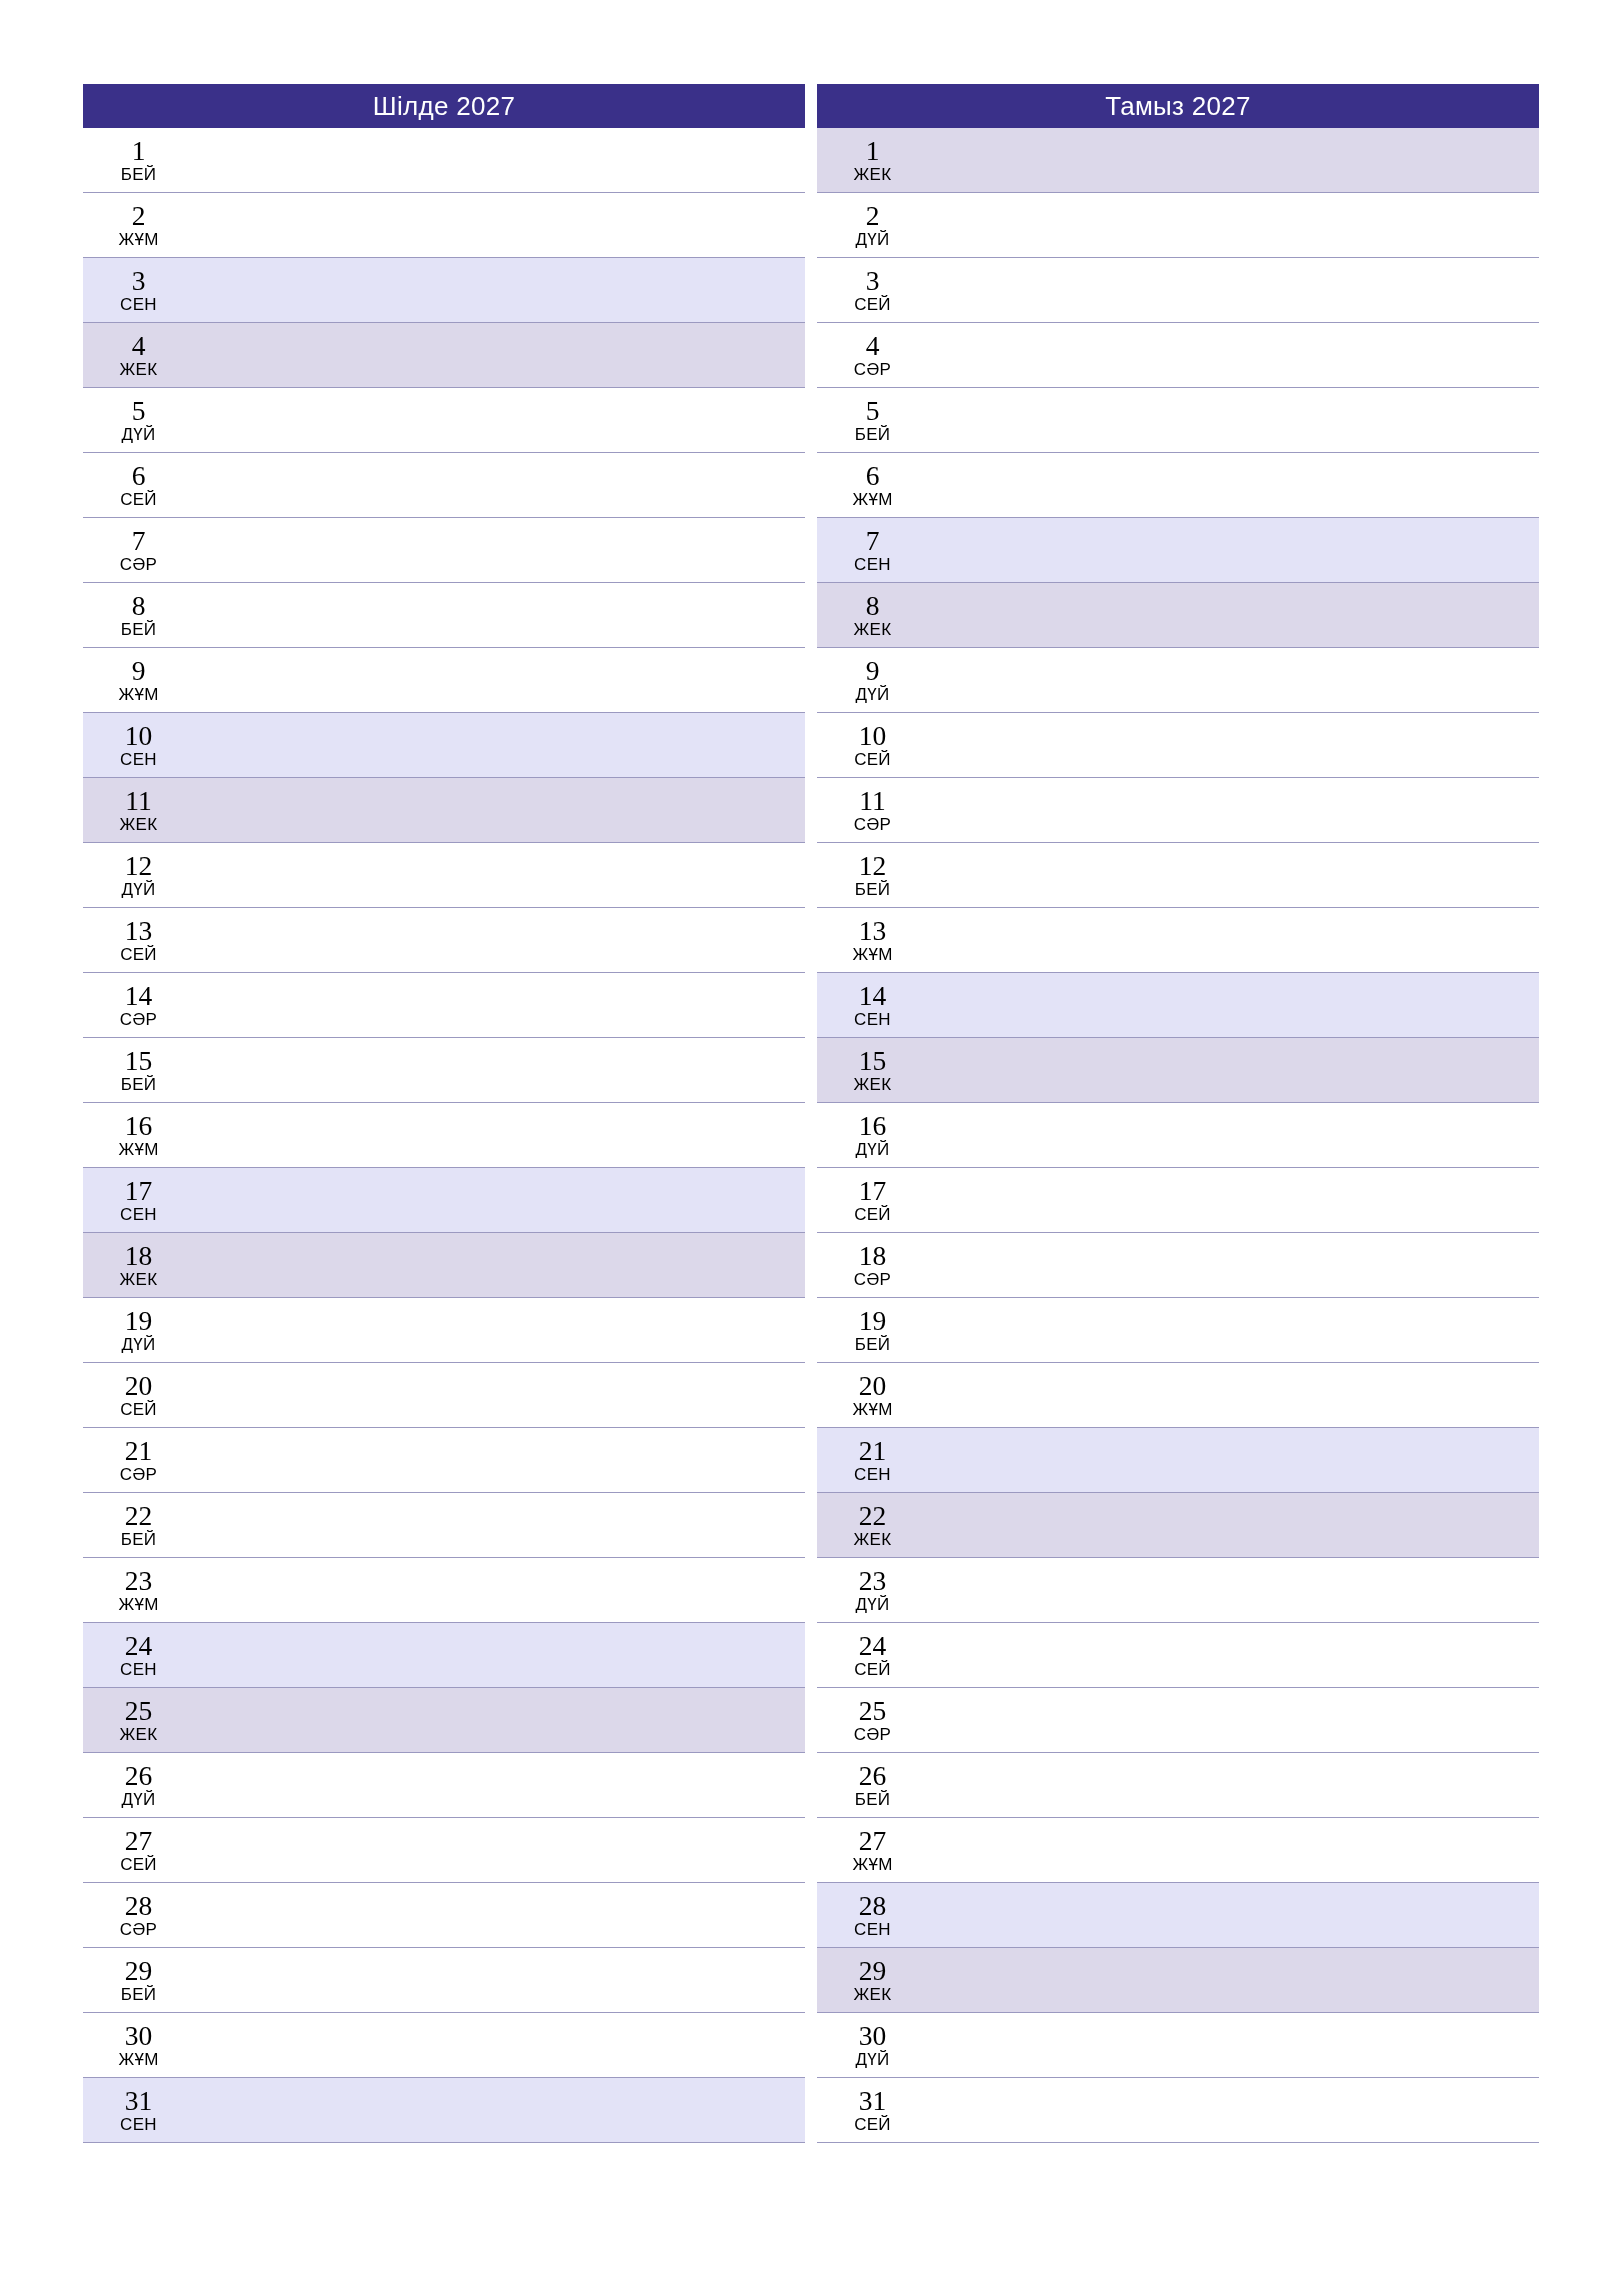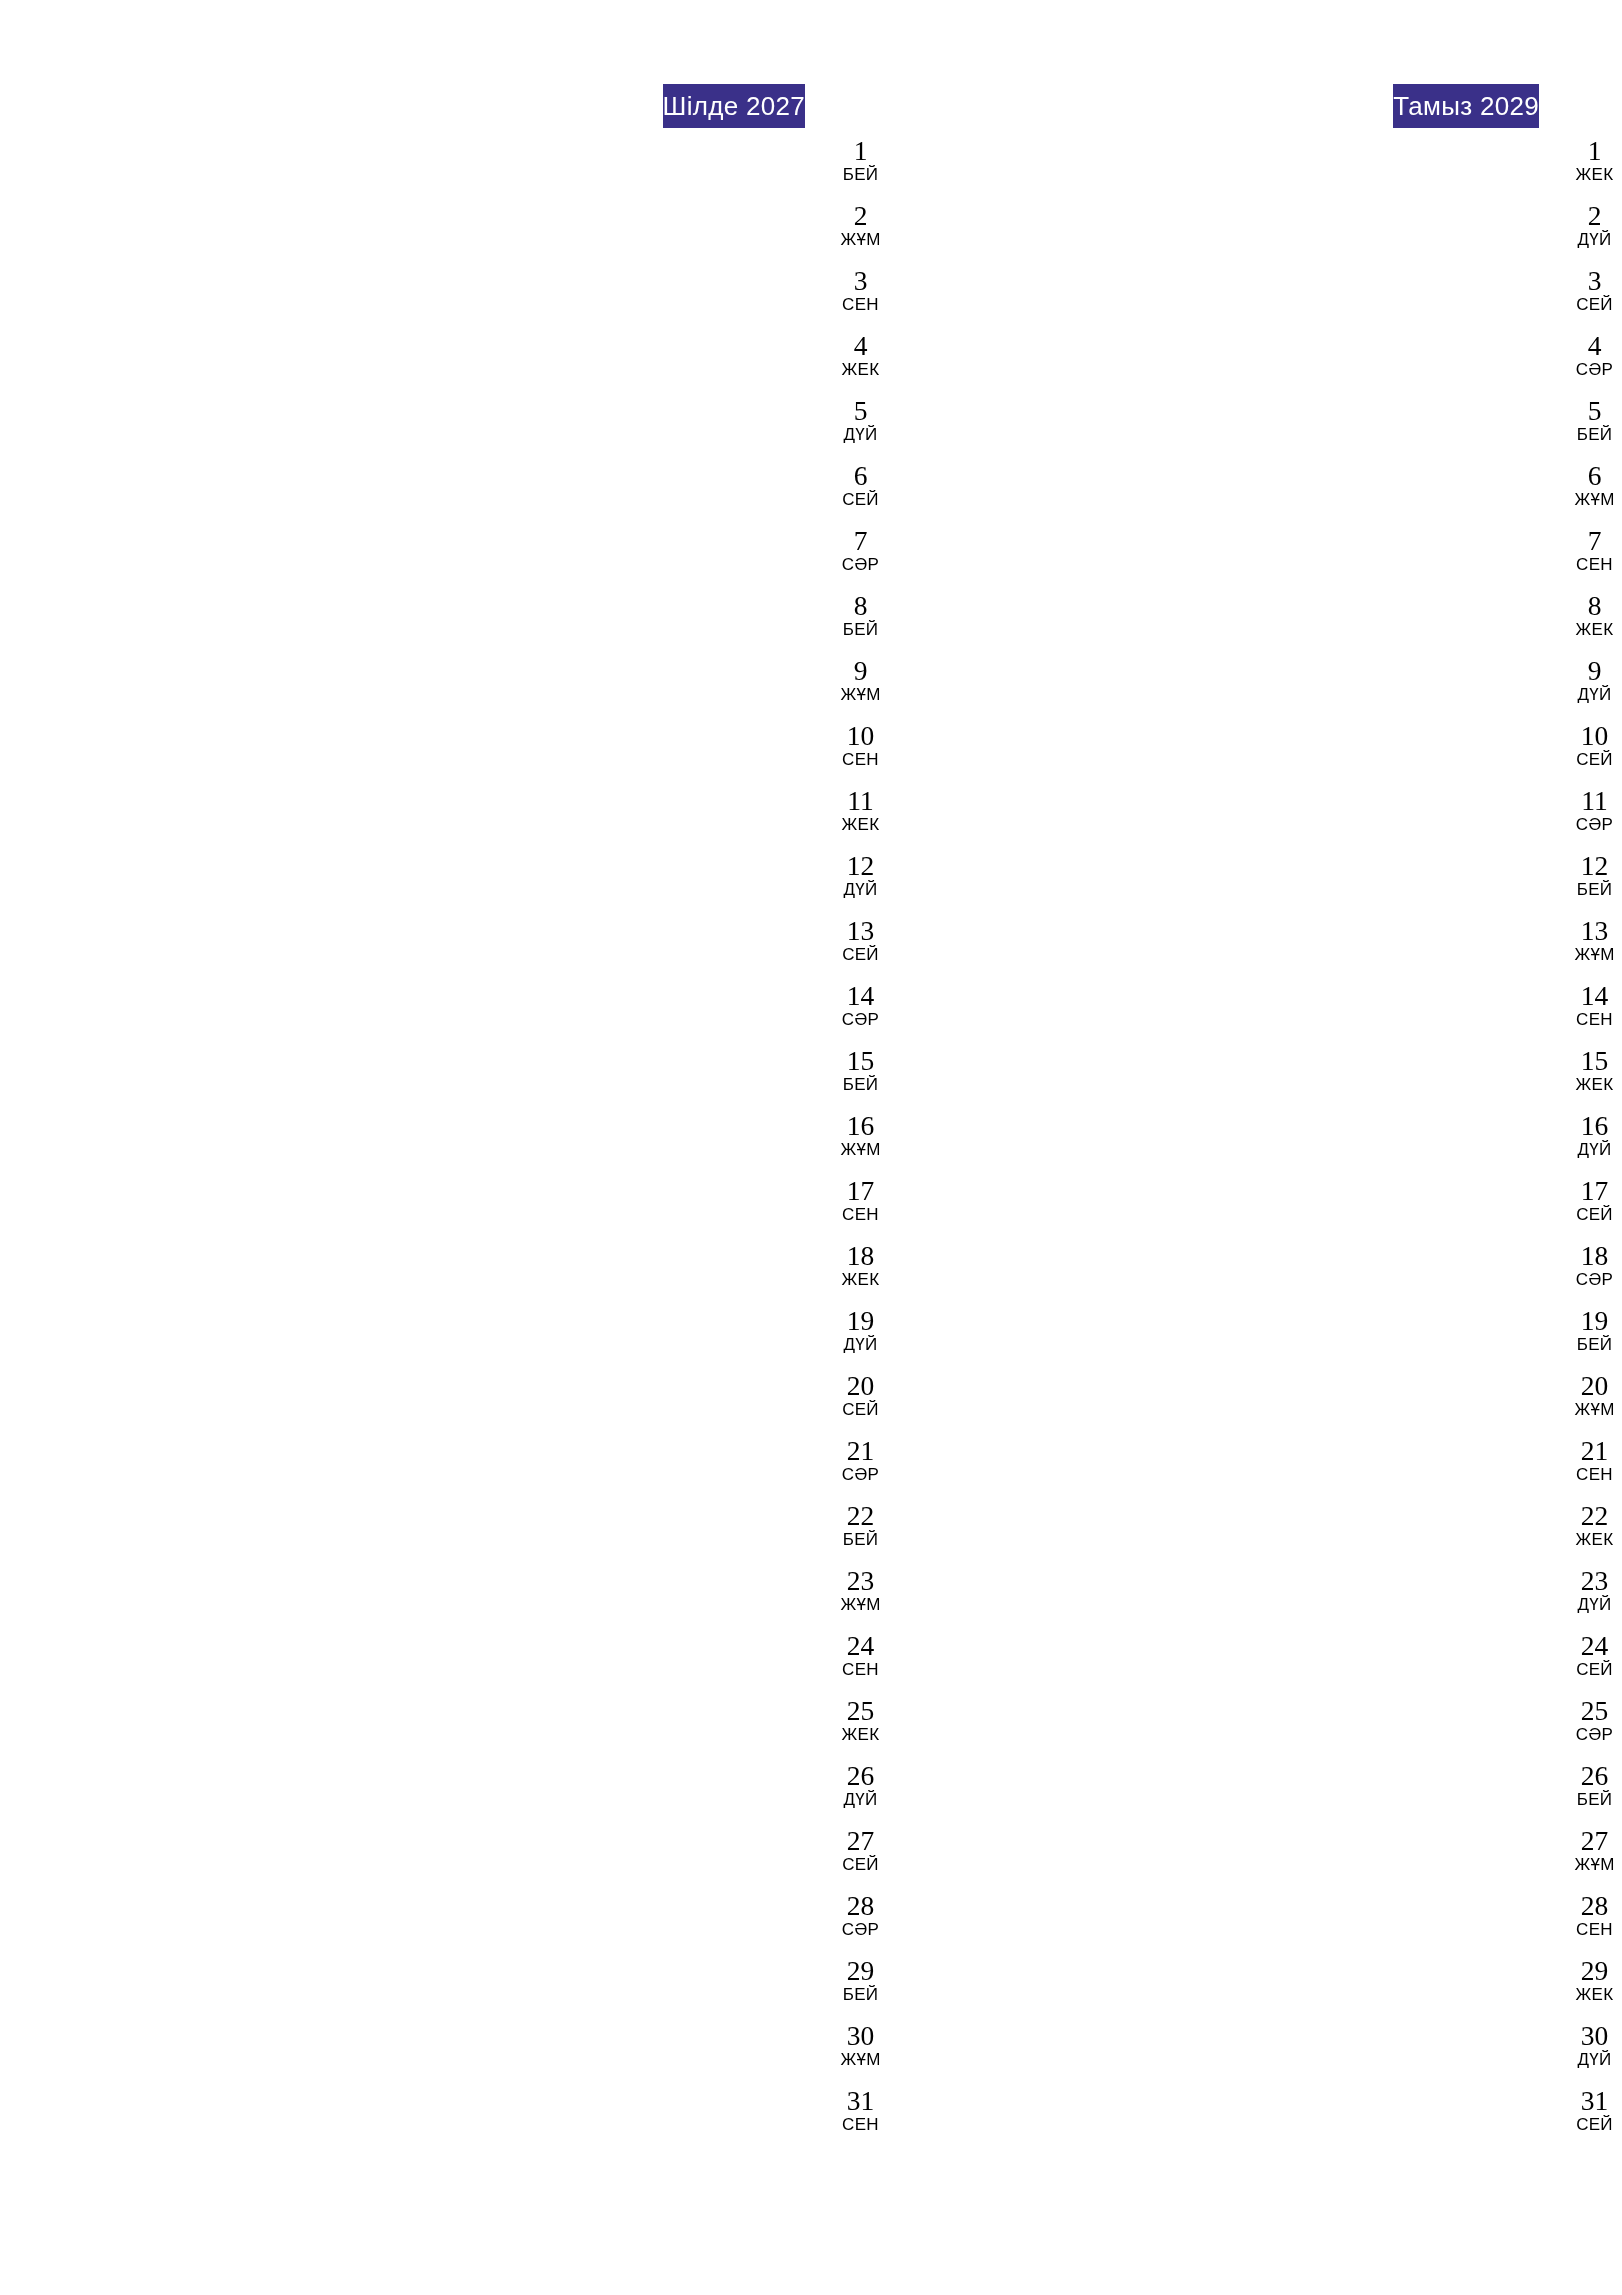--- a/index.html
+++ b/index.html
@@ -21,21 +21,20 @@
     width: 1456px;
     display: flex;
     flex-direction: row;
     justify-content: space-between;
   }
 
   .month-column {
     width: 722px;
     display: flex;
     flex-direction: column;
-    align-items: flex-end;
   }
 
   .month-header {
     height: 44px;
     background: #3a3089;
     color: #ffffff;
     display: flex;
     align-items: center;
     justify-content: center;
     font-size: 26px;
@@ -322,21 +321,21 @@
         <div class="day-row sat">
           <div class="day-labels">
             <div class="day-num">31</div>
             <div class="day-wd">СЕН</div>
           </div>
           <div class="note-area"></div>
         </div>
       </div>
     </div>
     <div class="month-column">
-      <div class="month-header">Тамыз 2029</div>
+      <div class="month-header">Тамыз 2027</div>
       <div class="days-list">
         <div class="day-row sun">
           <div class="day-labels">
             <div class="day-num">1</div>
             <div class="day-wd">ЖЕК</div>
           </div>
           <div class="note-area"></div>
         </div>
         <div class="day-row">
           <div class="day-labels">

